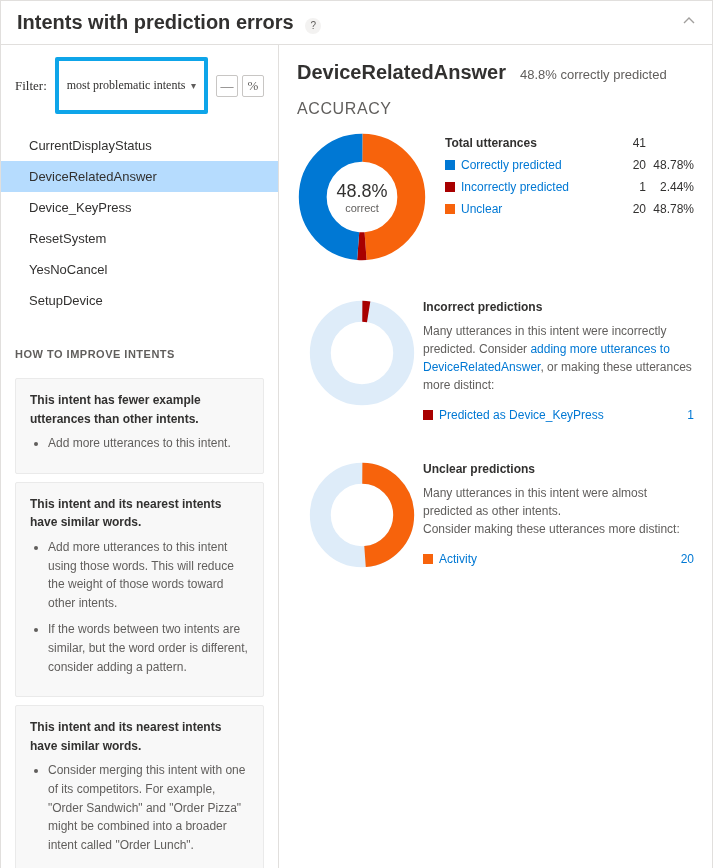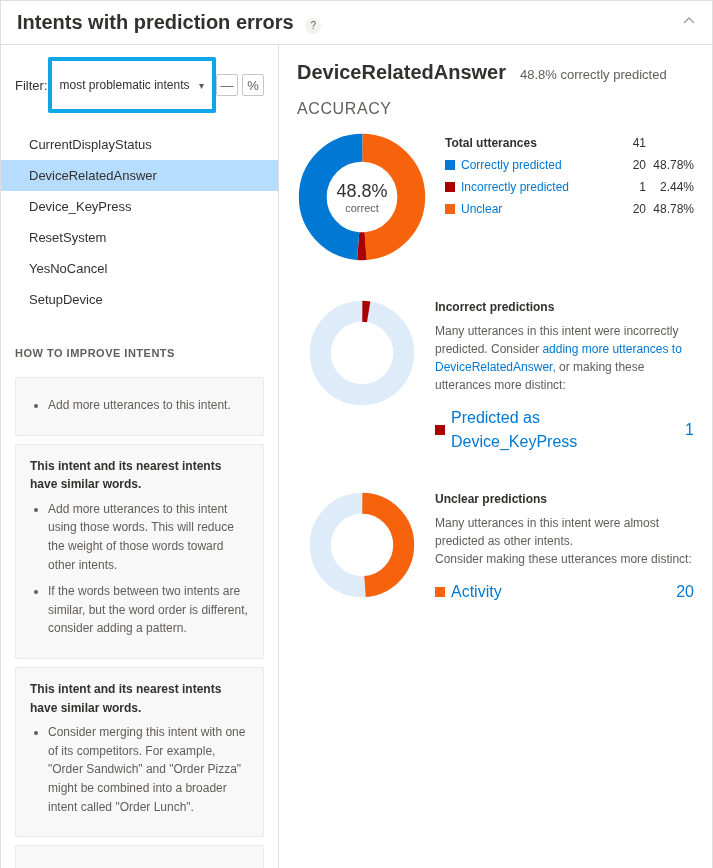--- a/index.html
+++ b/index.html
@@ -18,21 +18,21 @@
   .panel-title { font-size: 20px; font-weight: 600; }
   .help-badge {
     display: inline-flex; align-items: center; justify-content: center;
     width: 16px; height: 16px; border-radius: 50%;
     background: #f3f2f1; color: #605e5c; font-size: 10px; margin-left: 8px;
   }
   .chev { color: #a19f9d; }
   .body { display: flex; }
   .left { width: 278px; border-right: 1px solid #e1dfdd; }
   .right { flex: 1; padding: 16px 18px 24px 18px; }
-  .filter-row { display: flex; align-items: center; padding: 12px 14px; }
+  .filter-row { display: flex; align-items: center; gap: 8px; padding: 12px 14px; font-family: Liberation Serif, serif; }
   .filter-label { font-size: 13px; color: #323130; }
   .select {
     display: flex; align-items: center; justify-content: space-between;
     border: 4px solid #0ea5e9; border-radius: 2px;
     padding: 17px 8px; width: 170px; font-size: 12px; color: #323130;
     background: #fff;
   }
   .select .caret { color: #605e5c; font-size: 10px; }
   .btns { display: flex; gap: 4px; align-items: center; }
   .iconbtn {
@@ -70,26 +70,26 @@
   .donut-center .big { font-size: 18px; font-weight: 400; color: #323130; }
   .donut-center .small { font-size: 11px; color: #605e5c; }
   .legend { flex: 1; font-size: 12px; }
   .legend-row { display: flex; align-items: center; padding: 4px 0; }
   .sw { width: 10px; height: 10px; margin-right: 6px; flex-shrink: 0; }
   .legend-label { color: #0078d4; flex: 1; }
   .legend-label.plain { color: #323130; font-weight: 600; }
   .legend-n { width: 30px; text-align: right; color: #323130; }
   .legend-p { width: 48px; text-align: right; color: #323130; }
 
-  .sub-block { display: flex; gap: 18px; margin-top: 36px; align-items: flex-start; }
+  .sub-block { display: flex; gap: 6px; margin-top: 36px; align-items: flex-start; }
   .mini-donut { width: 110px; height: 110px; flex-shrink: 0; margin-left: 10px; }
   .sub-info { flex: 1; font-size: 12px; color: #605e5c; line-height: 1.5; }
   .sub-title { font-weight: 600; color: #323130; margin-bottom: 6px; }
   .link { color: #0078d4; }
-  .pred-row { display: flex; align-items: center; margin-top: 12px; font-size: 16px; }
+  .pred-row { display: flex; align-items: center; margin-top: 12px; font-size: 12px; }
   .pred-row .legend-label { flex: 1; }
   .pred-row .num { color: #0078d4; width: 26px; text-align: right; }
 </style>
 </head>
 <body>
 
 <div class="panel">
 
   <div class="panel-header">
     <div>
@@ -122,21 +122,21 @@
           <div class="list-item">CurrentDisplayStatus</div>
           <div class="list-item selected">DeviceRelatedAnswer</div>
           <div class="list-item">Device_KeyPress</div>
           <div class="list-item">ResetSystem</div>
           <div class="list-item">YesNoCancel</div>
           <div class="list-item">SetupDevice</div>
         </div>
 
       <div class="section-title">HOW TO IMPROVE INTENTS</div>
       <div id="improve-cards">
-          <div class="card"><ul>
+          <div class="card"><strong>This intent has fewer example utterances than other intents.</strong><ul>
               <li>Add more utterances to this intent.</li>
             </ul></div>
           <div class="card"><strong>This intent and its nearest intents have similar words.</strong><ul>
               <li>Add more utterances to this intent using those words. This will reduce the weight of those words toward other intents.</li>
               <li>If the words between two intents are similar, but the word order is different, consider adding a pattern.</li>
             </ul></div>
           <div class="card"><strong>This intent and its nearest intents have similar words.</strong><ul>
               <li>Consider merging this intent with one of its competitors. For example, "Order Sandwich" and "Order Pizza" might be combined into a broader intent called "Order Lunch".</li>
             </ul></div>
           <div class="card"></div>

